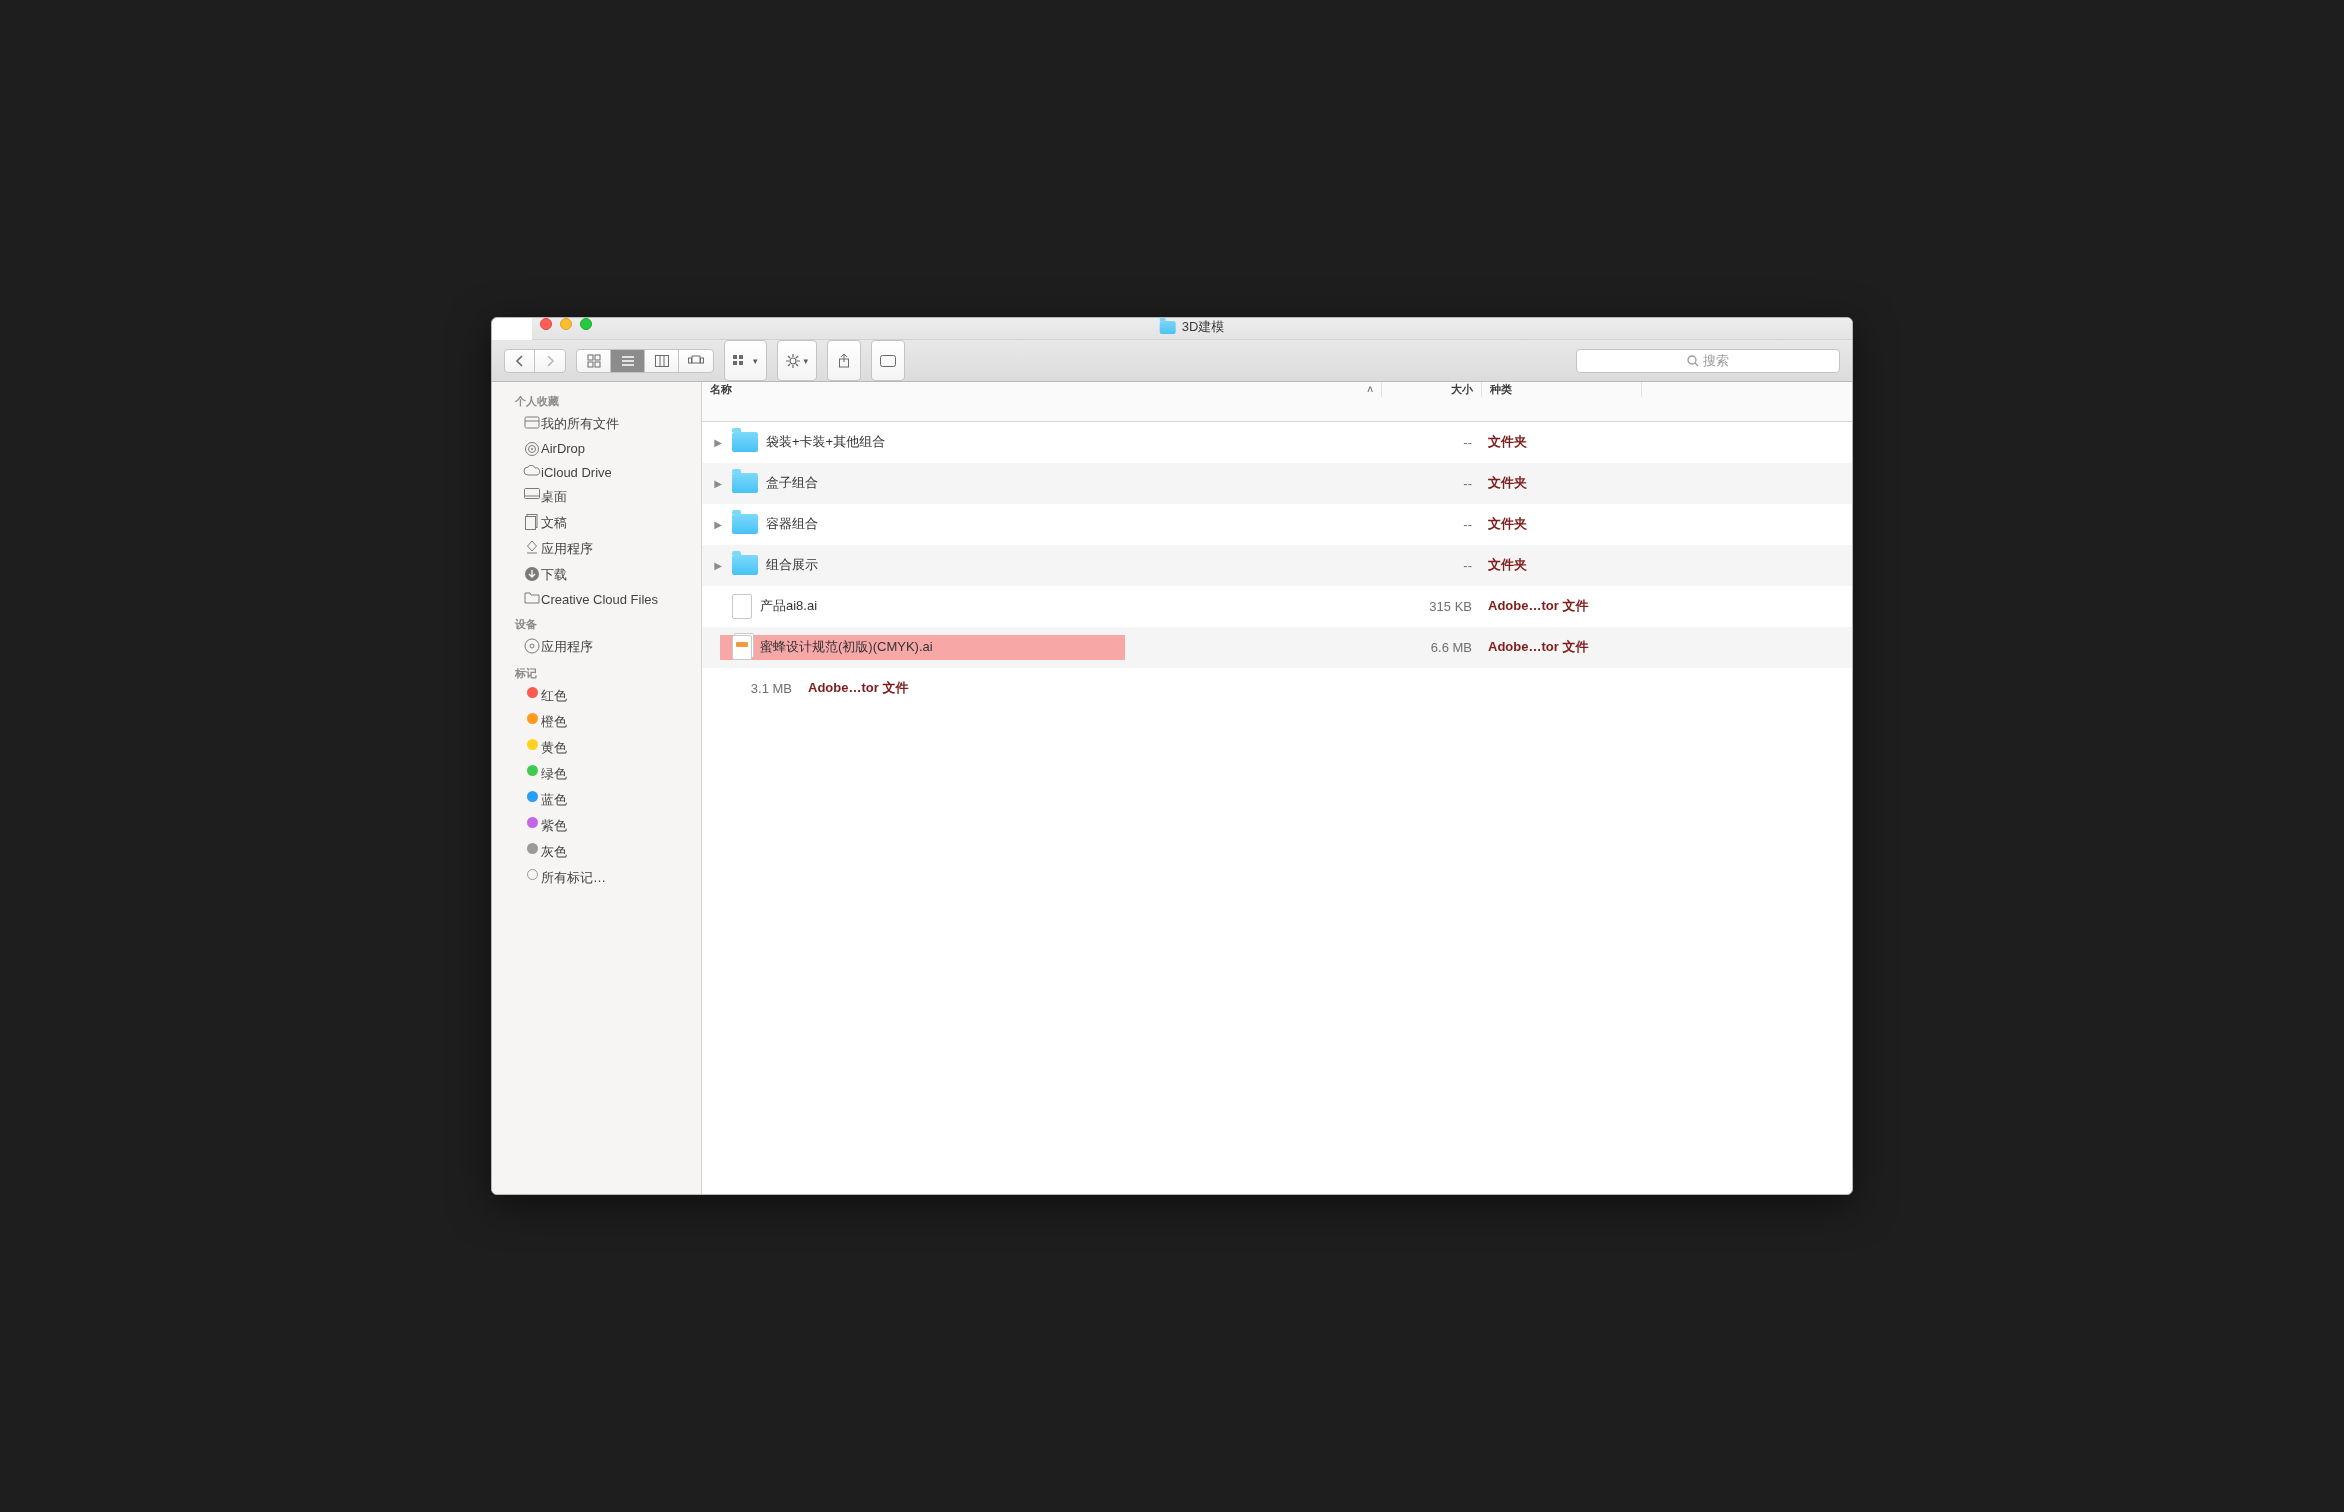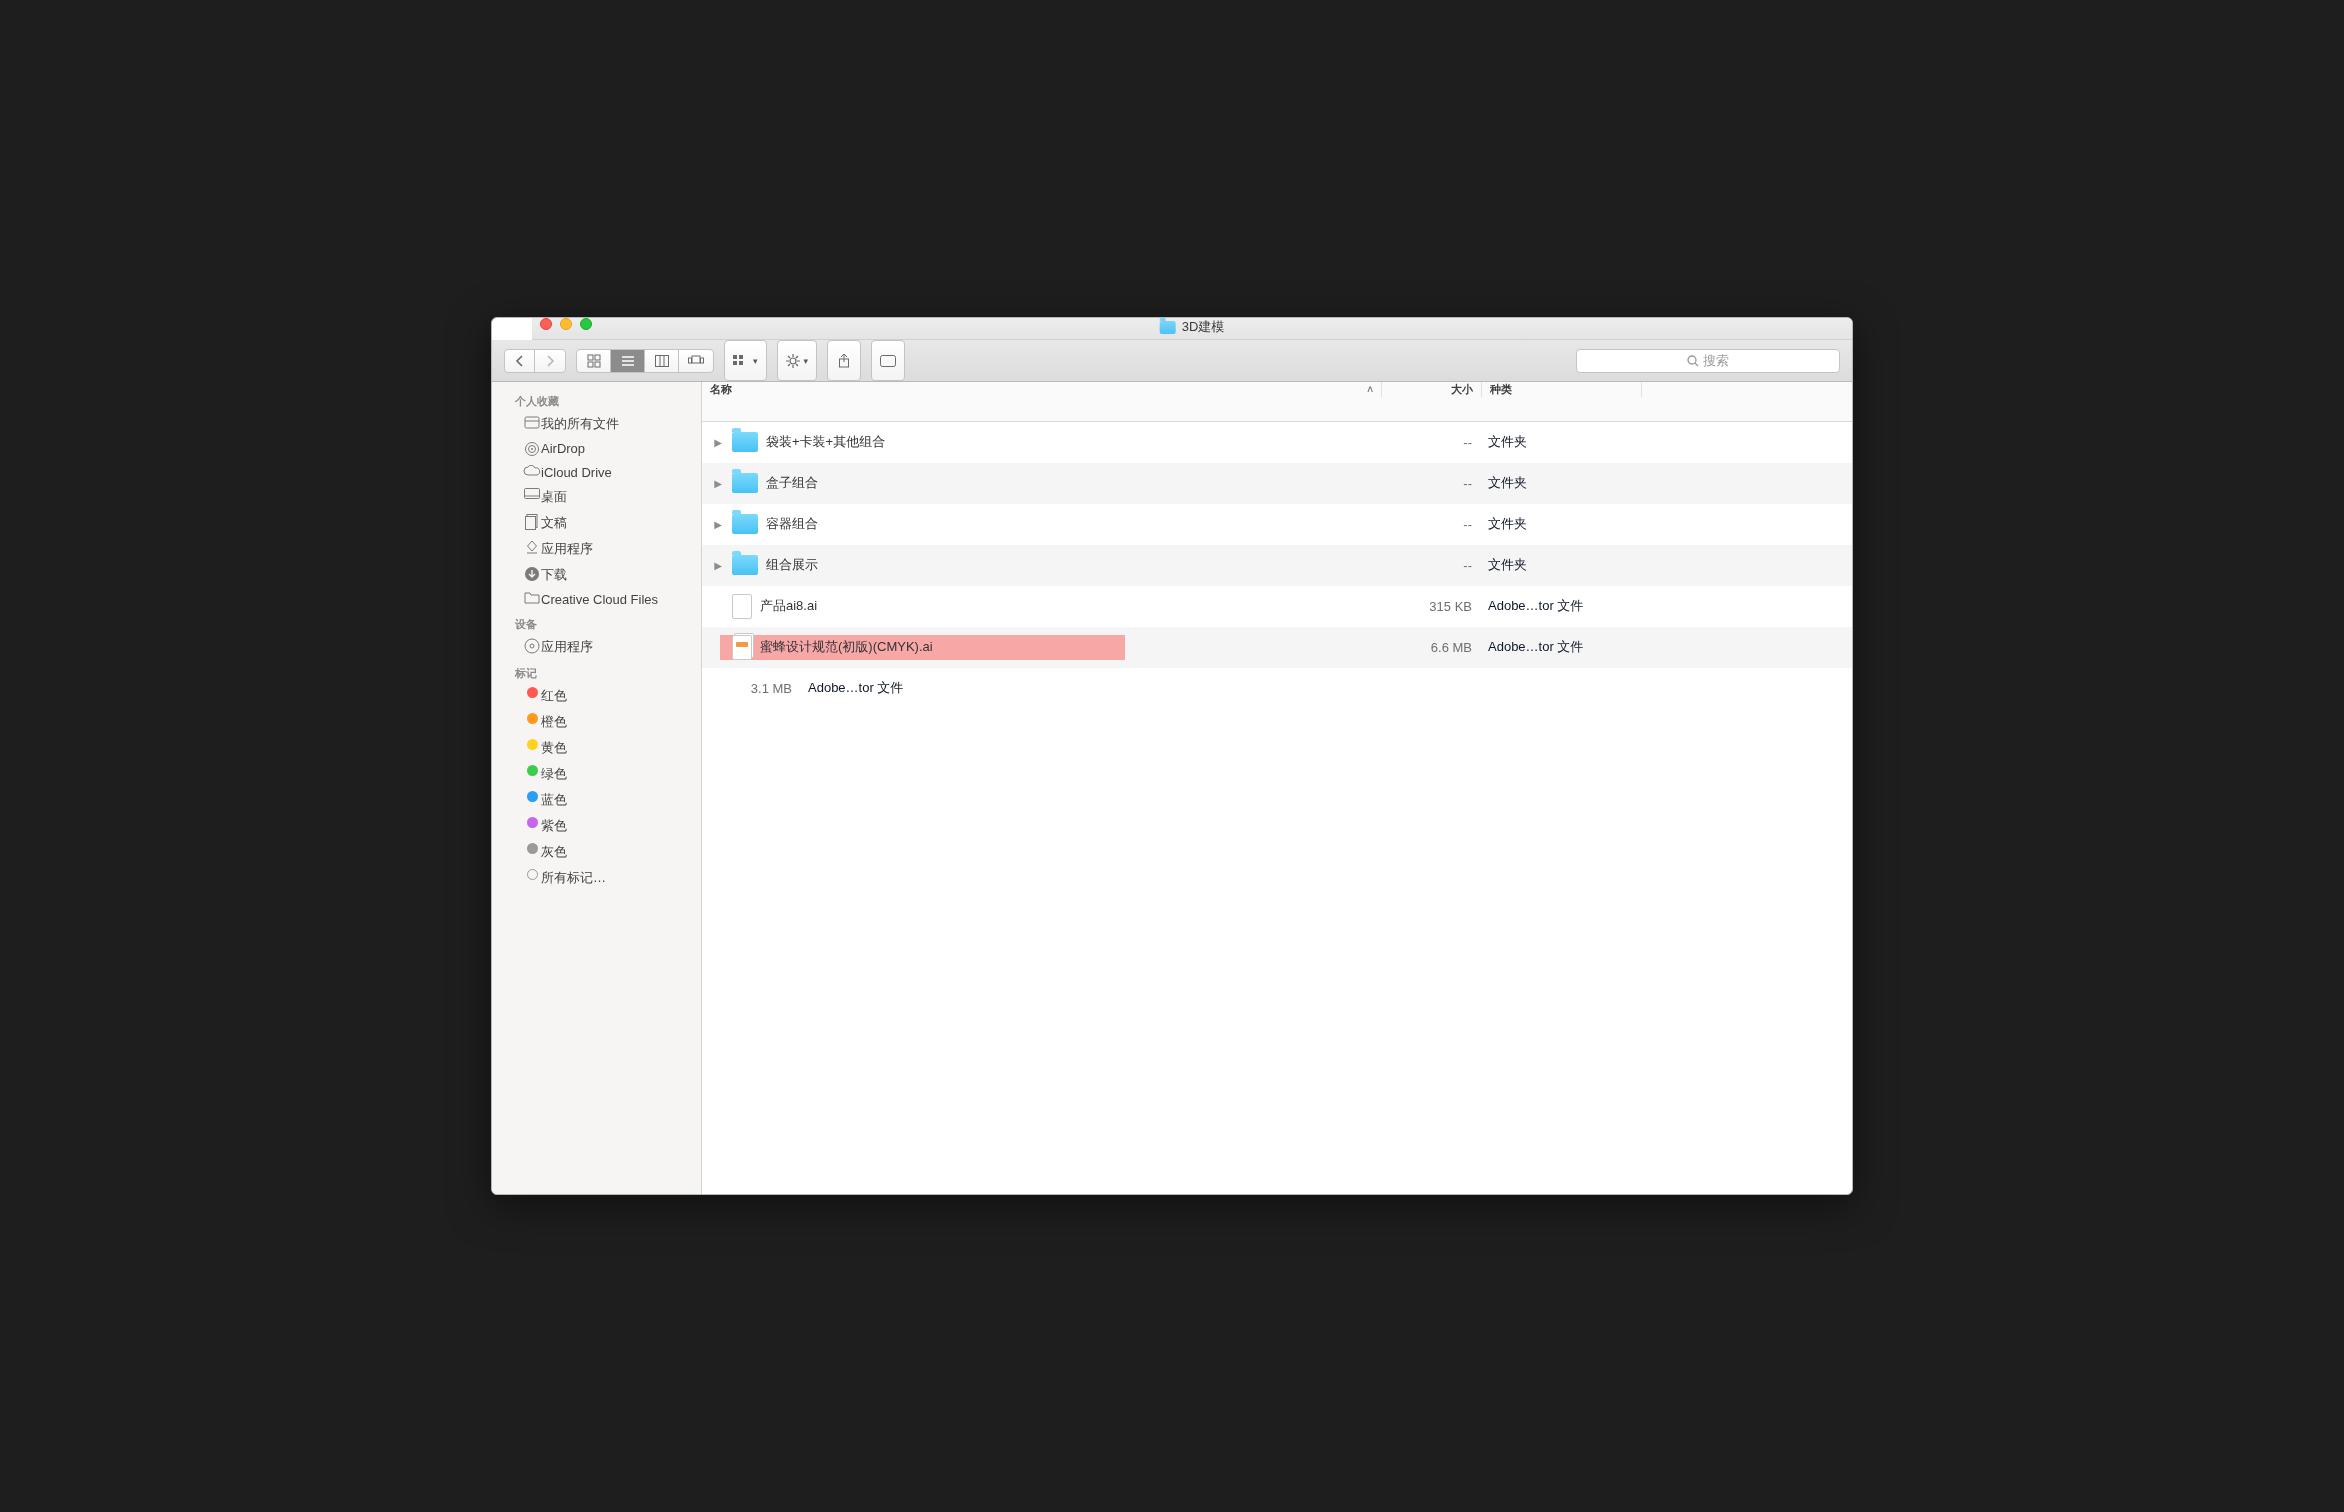--- a/index.html
+++ b/index.html
@@ -130,21 +130,21 @@
   .rows{flex:1;overflow:auto;}
   .row{
     height:41px;
     display:flex;align-items:center;
     font-size:13px;color:#333;
     border-bottom:1px solid transparent;
   }
   .row:nth-child(even){background:#f5f5f5;}
   .row .cell-name{flex:1;display:flex;align-items:center;gap:8px;padding-left:10px;min-width:0;}
   .row .cell-size{width:100px;text-align:right;padding-right:10px;color:#6f6f6f;}
-  .row .cell-kind{width:160px;padding-left:6px;color:#0f172a;white-space:nowrap;overflow:hidden;text-overflow:ellipsis;}
+  .row .cell-kind{width:160px;padding-left:6px;color:#7f1d1d;white-space:nowrap;overflow:hidden;text-overflow:ellipsis;font-weight:bold;}
   .row .cell-extra{width:210px;}
   .disclosure{width:12px;color:#8d8d8d;font-size:10px;text-align:center;}
   .folder-ic{
     width:26px;height:20px;border-radius:2px;
     background:linear-gradient(#7cd9fb,#48c2f4);
     position:relative;flex-shrink:0;
   }
   .folder-ic::before{content:"";position:absolute;top:-4px;left:0;width:9px;height:4px;border-radius:2px 2px 0 0;background:#7cd9fb;}
   .file-ic{
     width:20px;height:25px;background:#fff;border:1px solid #c9c9c9;border-radius:2px;

